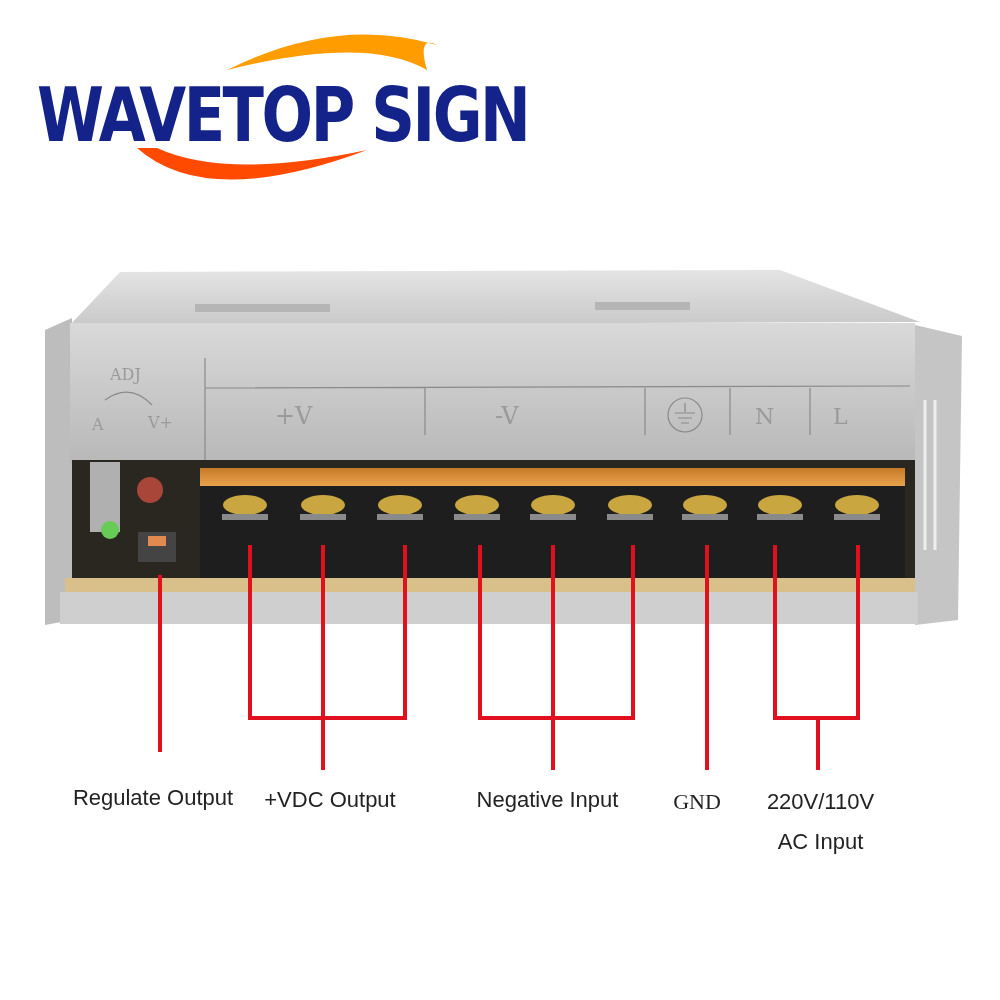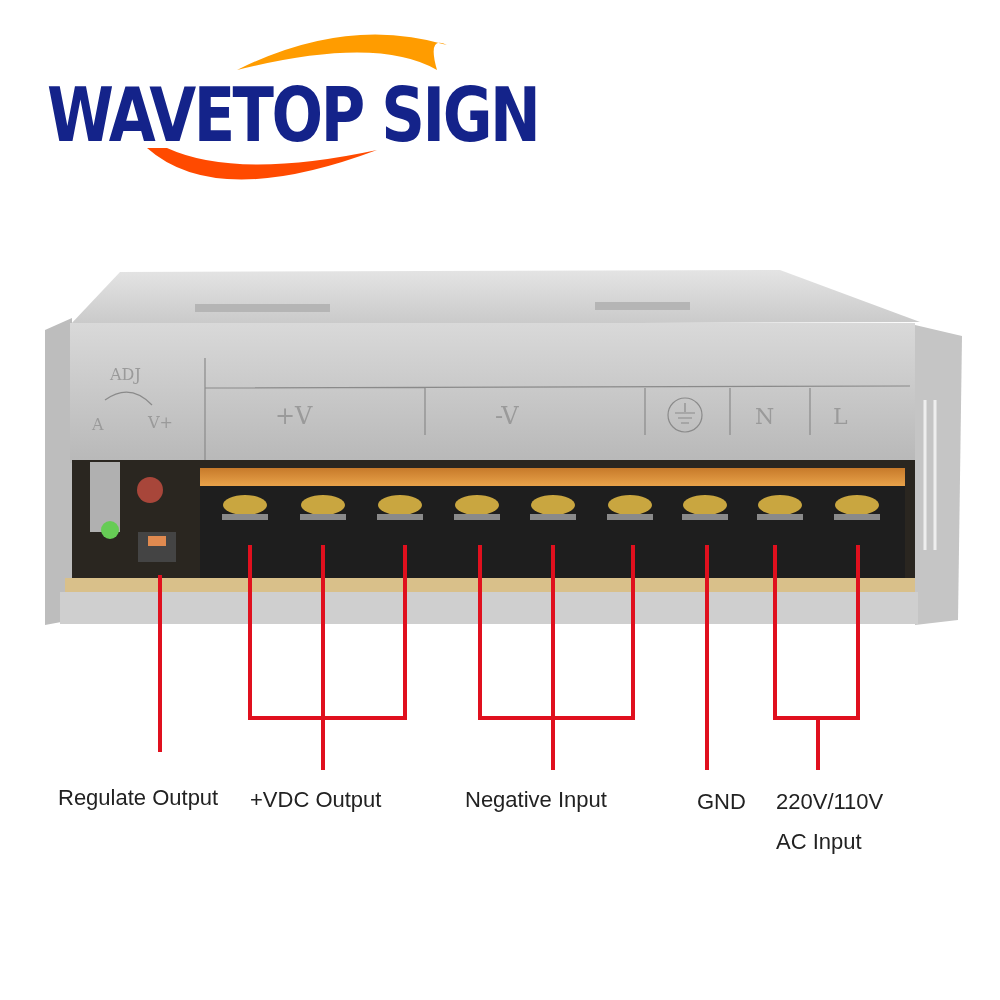--- a/index.html
+++ b/index.html
@@ -1,22 +1,22 @@
 <!DOCTYPE html>
 <html><head>
 <meta charset="utf-8">
 <style>
   html,body{margin:0;padding:0;background:#ffffff;}
   body{width:1000px;height:1000px;position:relative;overflow:hidden;font-family:"Liberation Sans",sans-serif;}
-  .logo{position:absolute;left:47px;top:20px;width:480px;height:180px;}
+  .logo{position:absolute;left:37px;top:20px;width:480px;height:180px;}
   .logo-text{position:absolute;left:0;top:52px;font-family:"DejaVu Sans",sans-serif;font-weight:bold;font-size:74px;color:#14238a;letter-spacing:-3px;transform:scaleX(0.82);transform-origin:left top;white-space:nowrap;}
   .swoosh{position:absolute;left:0;top:0;}
   .psu{position:absolute;left:0;top:0;width:1000px;height:1000px;}
   .labels{position:absolute;left:0;top:0;width:1000px;height:1000px;}
-  .lbl{position:absolute;font-size:22px;color:#222;line-height:40px;white-space:nowrap;}
+  .lbl{position:absolute;font-size:22px;color:#222;text-align:center;line-height:40px;white-space:nowrap;}
   .engr{font-family:"DejaVu Serif",serif;fill:none;stroke:#8a8a8a;stroke-width:1.2;}
 </style>
 </head>
 <body>
 
 <div class="logo">
   <svg class="swoosh" width="480" height="180">
     <path d="M190 50 Q300 -5 400 25 Q380 15 390 50 Q330 15 190 50 Z" fill="#ff9c00"></path>
     <path d="M100 128 Q170 190 330 130 Q190 160 120 128 Z" fill="#ff4a00"></path>
   </svg>
@@ -116,20 +116,20 @@
 <div class="labels">
   <div class="lbl" style="left:58px;top:778px;width:190px;">
     <div>Regulate Output</div>
   </div>
   <div class="lbl" style="left:250px;top:780px;width:160px;">
     <div>+VDC Output</div>
   </div>
   <div class="lbl" style="left:465px;top:780px;width:165px;">
     <div>Negative Input</div>
   </div>
-  <div class="lbl" style="left:697px;top:782px;width:64px;">
+  <div class="lbl" style="left:665px;top:782px;width:64px;font-family:Liberation Serif, serif;">
     <div>GND</div>
   </div>
-  <div class="lbl" style="left:776px;top:782px;width:145px;">
+  <div class="lbl" style="left:748px;top:782px;width:145px;">
     <div>220V/110V</div>
     <div>AC Input</div>
   </div>
 </div>
 
 </body></html>

